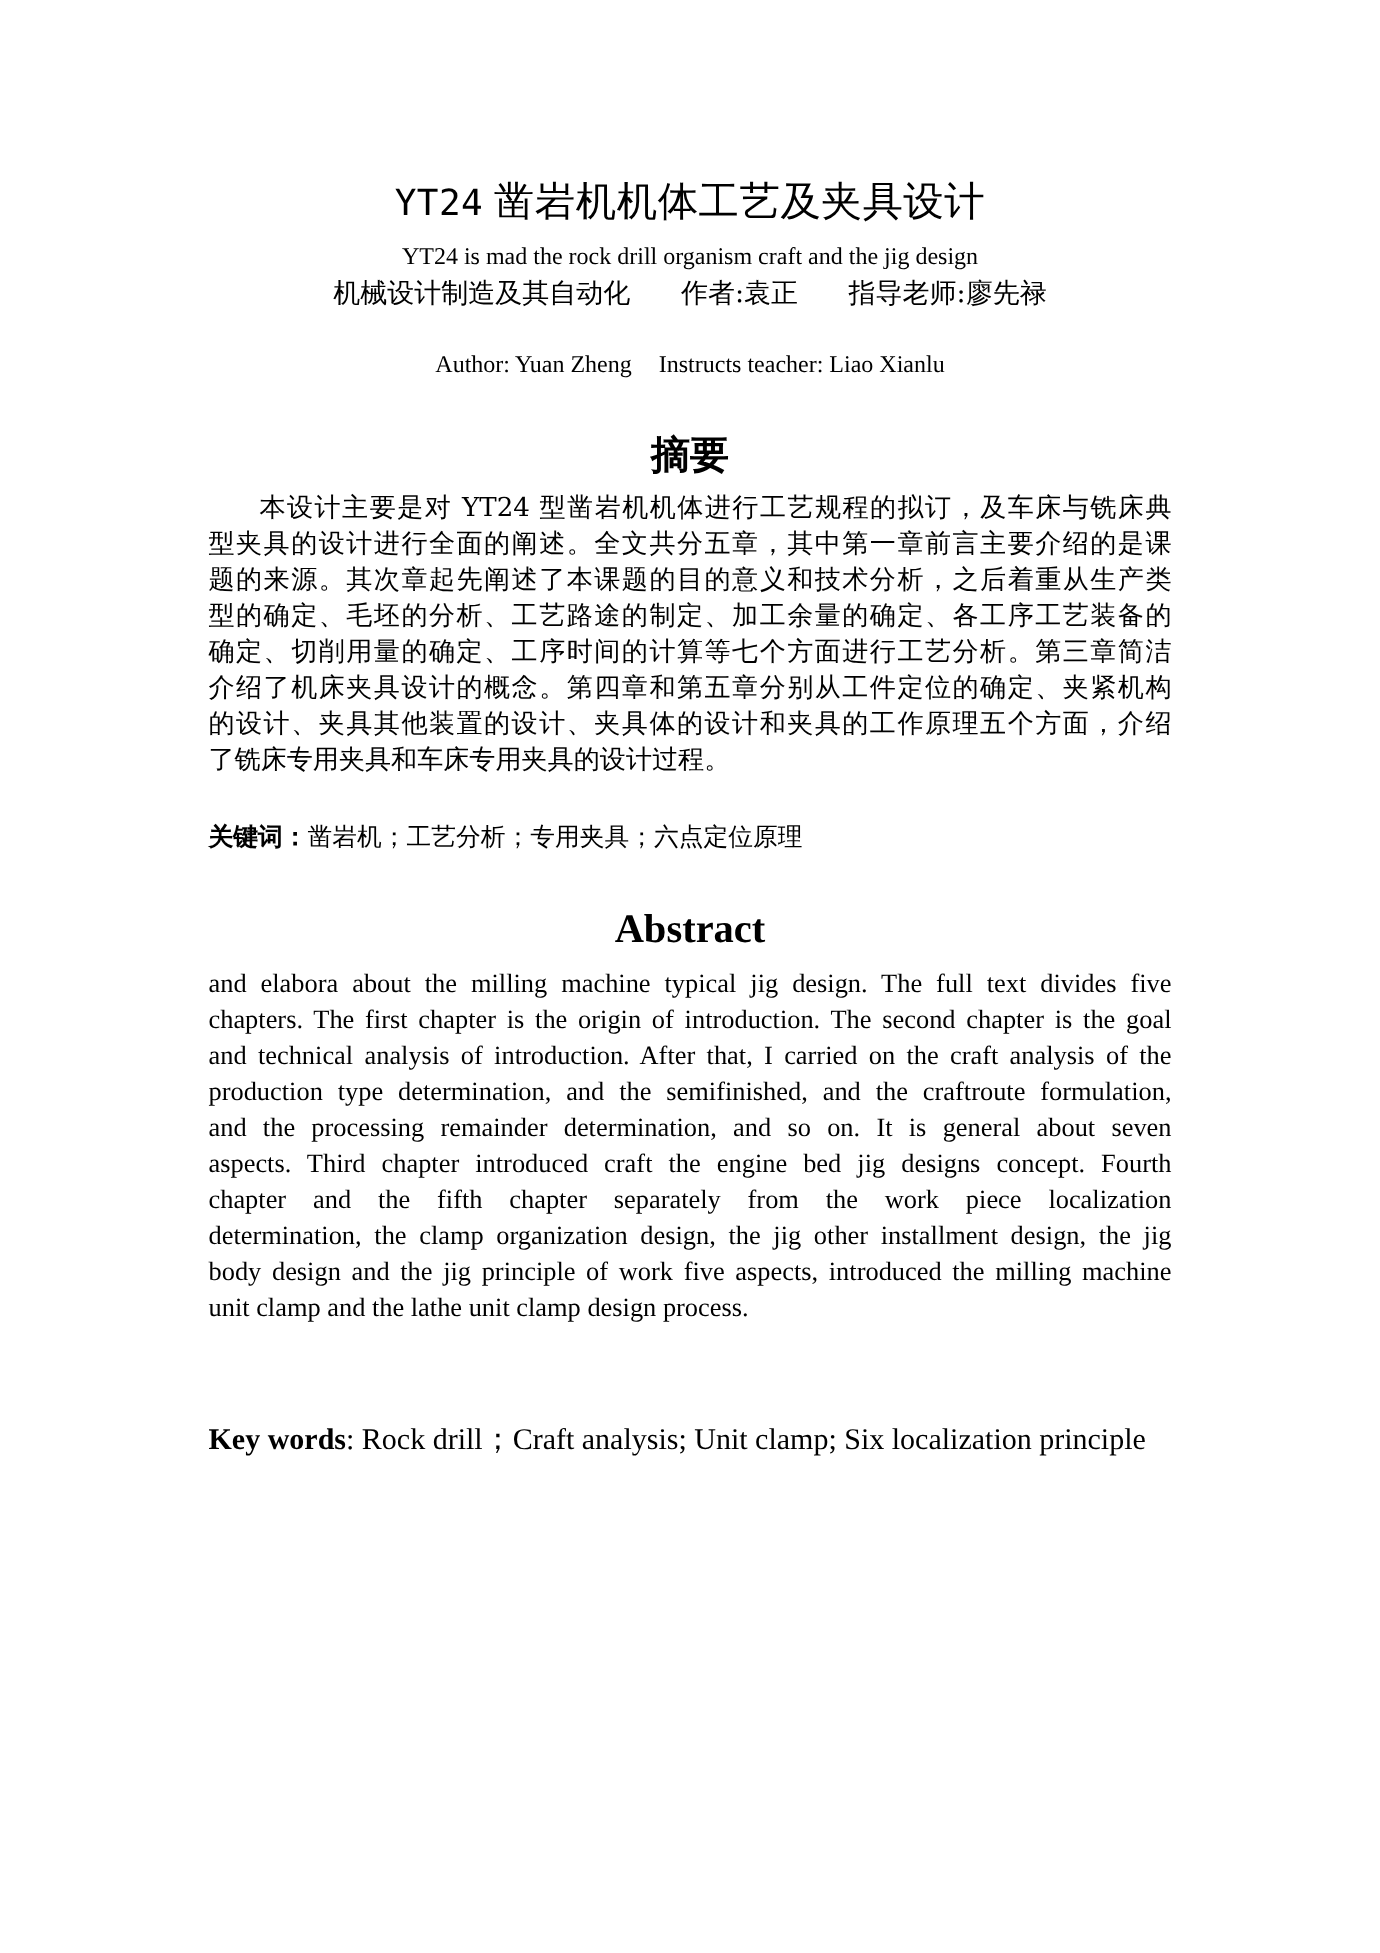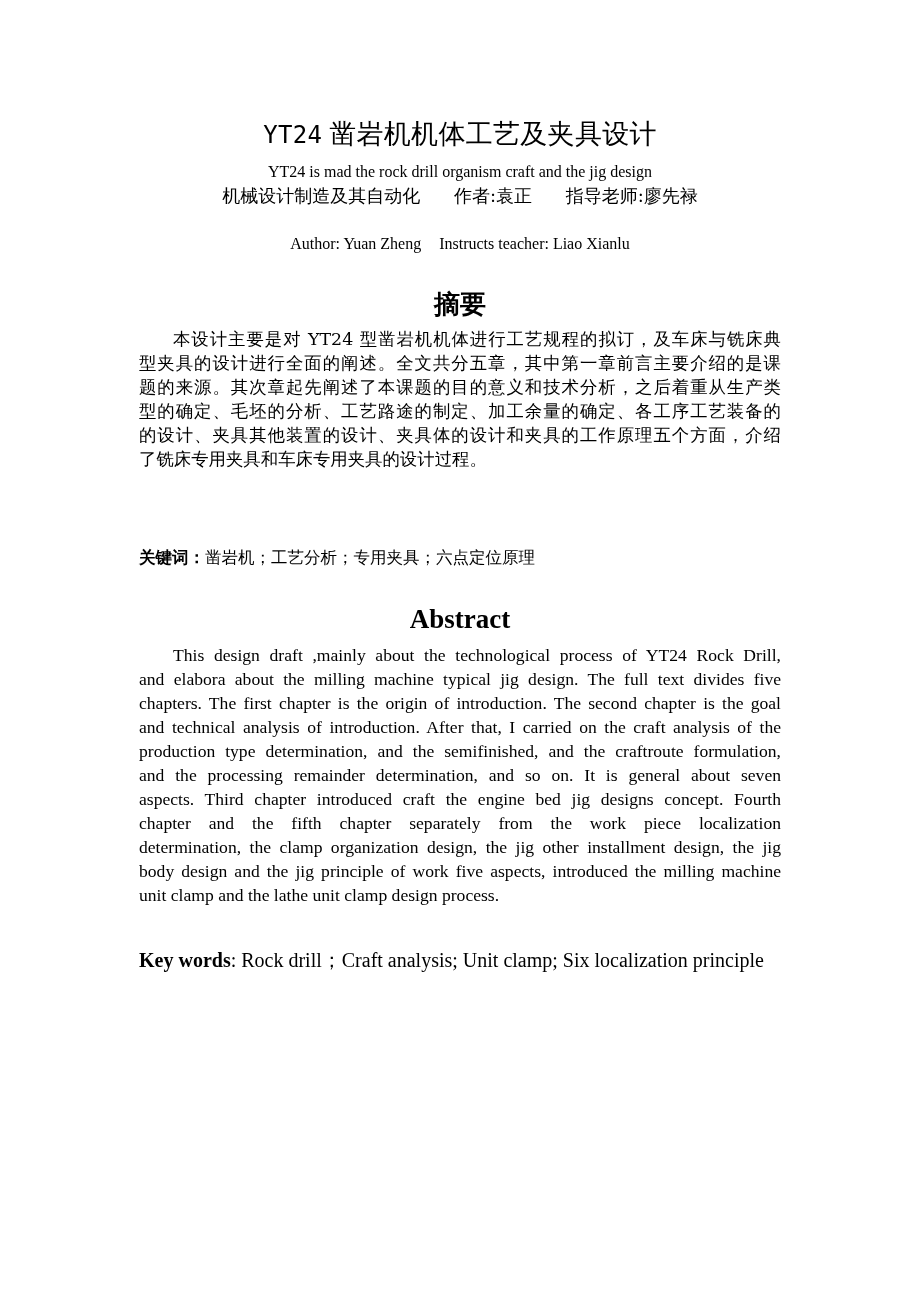--- a/index.html
+++ b/index.html
@@ -53,32 +53,33 @@
     <span>Instructs teacher: Liao Xianlu</span>
   </div>
 
   <div class="center h-cn">摘要</div>
 
   <div class="block cn-body">
     <span class="ln indent">本设计主要是对 YT24 型凿岩机机体进行工艺规程的拟订，及车床与铣床典</span>
     <span class="ln">型夹具的设计进行全面的阐述。全文共分五章，其中第一章前言主要介绍的是课</span>
     <span class="ln">题的来源。其次章起先阐述了本课题的目的意义和技术分析，之后着重从生产类</span>
     <span class="ln">型的确定、毛坯的分析、工艺路途的制定、加工余量的确定、各工序工艺装备的</span>
+    <span class="ln">确定、切削用量的确定、工序时间的计算等七个方面进行工艺分析。第三章简洁</span>
+    <span class="ln">介绍了机床夹具设计的概念。第四章和第五章分别从工件定位的确定、夹紧机构</span>
     <span class="ln">的设计、夹具其他装置的设计、夹具体的设计和夹具的工作原理五个方面，介绍</span>
     <span class="ln last">了铣床专用夹具和车床专用夹具的设计过程。</span>
   </div>
 
   <div class="kw-cn">
     <span class="kw-label">关键词：</span><span>凿岩机；工艺分析；专用夹具；六点定位原理</span>
   </div>
 
   <div class="center h-en">Abstract</div>
 
   <div class="block en-body">
-    <span class="ln indent">This design draft ,mainly about the technological process of YT24 Rock Drill,</span>
     <span class="ln">and elabora about the milling machine typical jig design. The full text divides five</span>
     <span class="ln">chapters. The first chapter is the origin of introduction. The second chapter is the goal</span>
     <span class="ln">and technical analysis of introduction. After that, I carried on the craft analysis of the</span>
     <span class="ln">production type determination, and the semifinished, and the craftroute formulation,</span>
     <span class="ln">and the processing remainder determination, and so on. It is general about seven</span>
     <span class="ln">aspects. Third chapter introduced craft the engine bed jig designs concept. Fourth</span>
     <span class="ln">chapter and the fifth chapter separately from the work piece localization</span>
     <span class="ln">determination, the clamp organization design, the jig other installment design, the jig</span>
     <span class="ln">body design and the jig principle of work five aspects, introduced the milling machine</span>
     <span class="ln last">unit clamp and the lathe unit clamp design process.</span>

